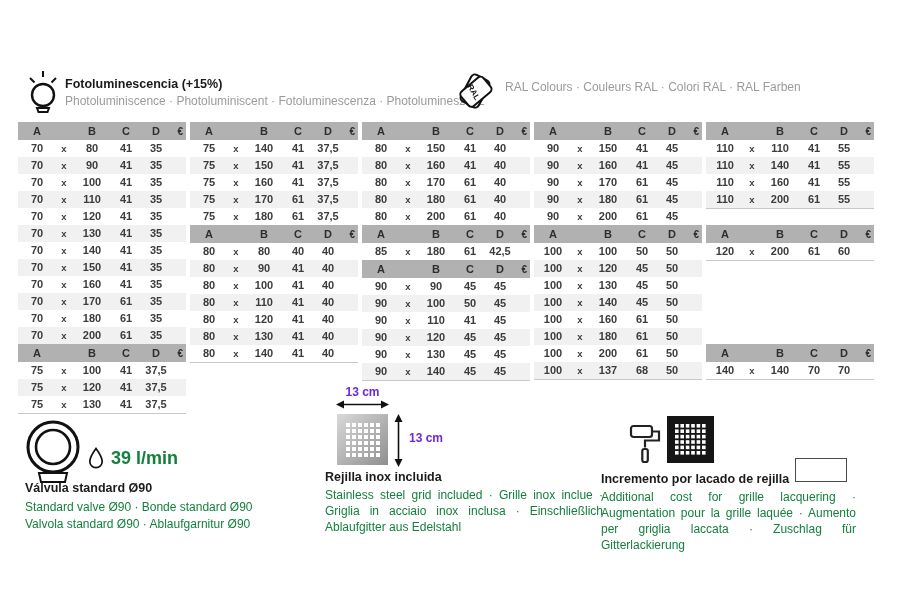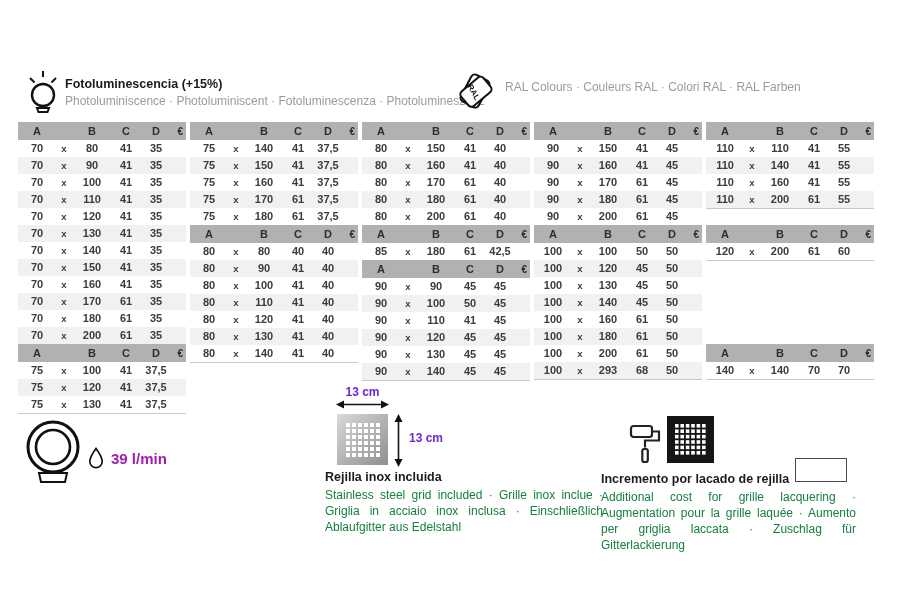--- a/index.html
+++ b/index.html
@@ -21,21 +21,21 @@
   .pt td.cx{font-size:9.5px;font-weight:bold;}
   .pt tr:nth-child(odd) td{background:#f1f1f1;}
   .wa{width:38px;} .wx{width:16px;} .wb{width:40px;} .wc{width:28px;} .wd{width:32px;} .we{width:14px;}
 
   
   .note-title{font-weight:bold;font-size:12.5px;color:#1b1b1b;}
   .note-text{font-size:12px;color:#15803d;line-height:16px;margin-top:3px;}
   .just{text-align:justify;}
   .abs{position:absolute;}
   .dim-label{font-weight:bold;font-size:12px;color:#6d28d9;}
-  .flow-label{font-weight:bold;font-size:15px;color:#a21caf;}
+  .flow-label{font-weight:bold;font-size:18px;color:#15803d;}
 
   .swatch{position:absolute;left:795px;top:458px;width:50px;height:22px;border:1px solid #4a4a4a;background:#fff;}
 </style>
 </head>
 <body>
 
 <div id="page">
 
   <div class="badge" style="left:25px;top:70px;">
     <svg width="36" height="46" viewBox="0 0 36 46">
@@ -661,21 +661,21 @@
             <td class="ca">100</td>
             <td class="cx">x</td>
             <td class="cb">200</td>
             <td class="cc">61</td>
             <td class="cd">50</td>
             <td class="ce"></td>
           </tr>
           <tr>
             <td class="ca">100</td>
             <td class="cx">x</td>
-            <td class="cb">293</td>
+            <td class="cb">137</td>
             <td class="cc">68</td>
             <td class="cd">50</td>
             <td class="ce"></td>
           </tr>
         </tbody>
       </table>
     </div>
   <div class="tblock" style="left:706px;top:122px;">
       <table class="pt">
         <colgroup>
@@ -794,20 +794,25 @@
   <svg class="abs" style="left:25px;top:420px;" width="56" height="68" viewBox="0 0 56 68">
     <circle cx="28" cy="27" r="25" fill="none" stroke="#111" stroke-width="3"></circle>
     <circle cx="28" cy="27" r="17" fill="none" stroke="#111" stroke-width="2.6"></circle>
     <path d="M14 53 h28 l-2 9 h-24 z" fill="none" stroke="#111" stroke-width="2"></path>
   </svg>
   <div class="abs" style="left:88px;top:447px;display:flex;align-items:center;gap:7px;">
     <svg width="16" height="22" viewBox="0 0 16 22">
       <path d="M8 1.5 C8 1.5 1.8 10 1.8 14.5 a6.2 6.2 0 0 0 12.4 0 C14.2 10 8 1.5 8 1.5 Z" fill="none" stroke="#111" stroke-width="1.7"></path>
     </svg>
     <span class="flow-label">39 l/min</span>
+  </div>
+  <div class="abs" style="left:25px;top:481px;width:250px;">
+    <div class="note-title">Válvula standard Ø90</div>
+    <div class="note-text" style="margin-top:4px;">Standard valve Ø90 · Bonde standard Ø90</div>
+    <div class="note-text" style="margin-top:1px;">Valvola standard Ø90 · Ablaufgarnitur Ø90</div>
   </div>
 
   <div class="abs dim-label" style="left:337px;top:385px;width:51px;text-align:center;">13 cm</div>
   <svg class="abs" style="left:336px;top:400px;" width="53" height="9" viewBox="0 0 53 9">
     <line x1="5" y1="4.5" x2="48" y2="4.5" stroke="#111" stroke-width="1.6"></line>
     <path d="M0 4.5 l8 -4 v8 z" fill="#111"></path>
       <path d="M53 4.5 l-8 -4 v8 z" fill="#111"></path>
   </svg>
   <svg class="abs" style="left:337px;top:414px;" width="51" height="51" viewBox="0 0 51 51">
     <defs>

